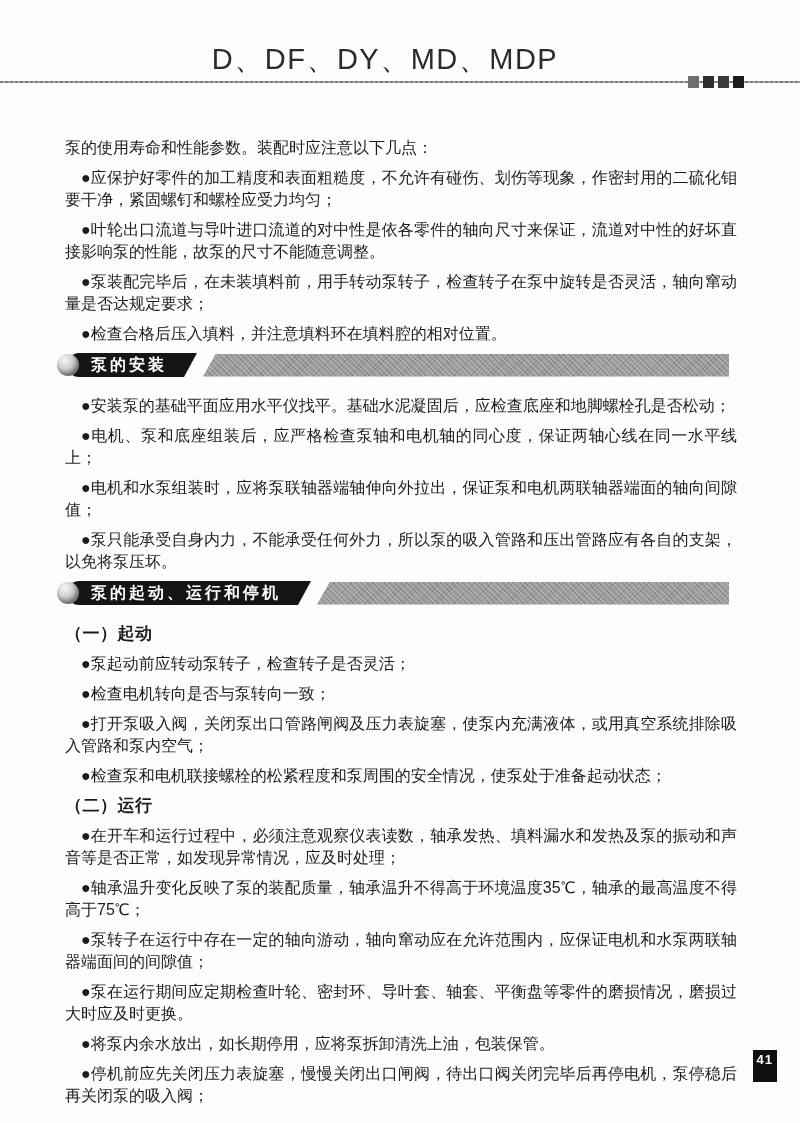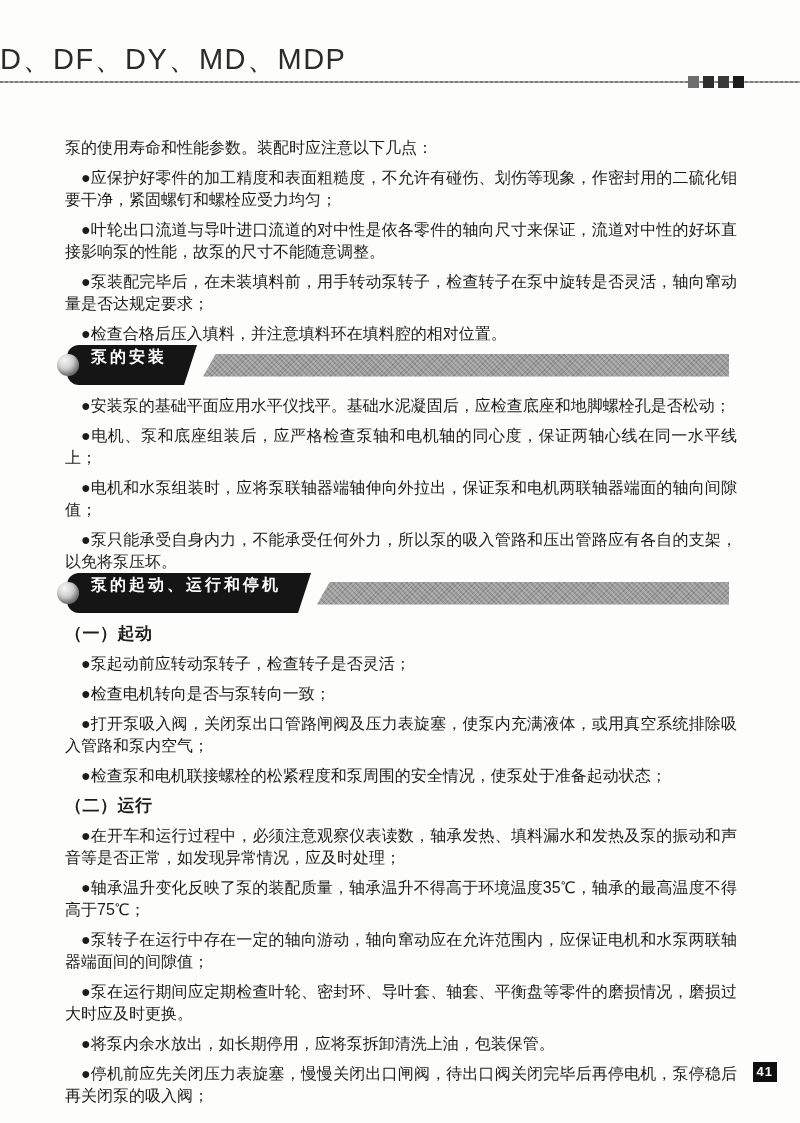--- a/index.html
+++ b/index.html
@@ -9,21 +9,21 @@
     position:relative;
     width:800px; height:1123px;
     margin:0 auto;
     background:#fdfdfc;
     color:#1c1c1c;
     overflow:hidden;
   }
   
   .page-header { padding-top:42px; }
   .header-title {
-    text-align:left;
+    text-align:center;
     padding-right:30px;
     font-size:29px;
     letter-spacing:1.5px;
     color:#2b2b2b;
     line-height:34px;
   }
   .header-rule {
     position:relative;
     margin-top:5px;
     height:2px;
@@ -70,41 +70,41 @@
     flex:0 0 22px;
     margin-right:-12px;
   }
   .banner-label {
     position:relative; z-index:1;
     background:#151515;
     color:#fff;
     font-weight:bold;
     font-size:16px;
     letter-spacing:3px;
-    height:40px; line-height:24px;
+    height:24px; line-height:24px;
     padding:0 30px 0 24px;
     border-radius:12px 0 0 12px;
     clip-path:polygon(0 0, 100% 0, calc(100% - 13px) 100%, 0 100%);
     white-space:nowrap;
   }
   .banner-tail {
     flex:1;
     height:23px;
     margin-left:6px;
     background-color:#9b9b9b;
     background-image:
       repeating-linear-gradient(45deg, rgba(255,255,255,.20) 0 2px, rgba(255,255,255,0) 2px 4px),
       repeating-linear-gradient(-45deg, rgba(0,0,0,.14) 0 1px, rgba(0,0,0,0) 1px 3px);
     clip-path:polygon(13px 0, 100% 0, 100% 100%, 0 100%);
   }
   
   .page-number {
     position:absolute;
     right:23px; bottom:41px;
-    min-width:24px; height:20px;
+    min-width:24px; height:32px;
     background:#101010;
     color:#fff;
     font-size:13px;
     font-weight:bold;
     letter-spacing:1px;
     text-align:center;
     line-height:20px;
     padding:0 4px;
   }
 </style>

